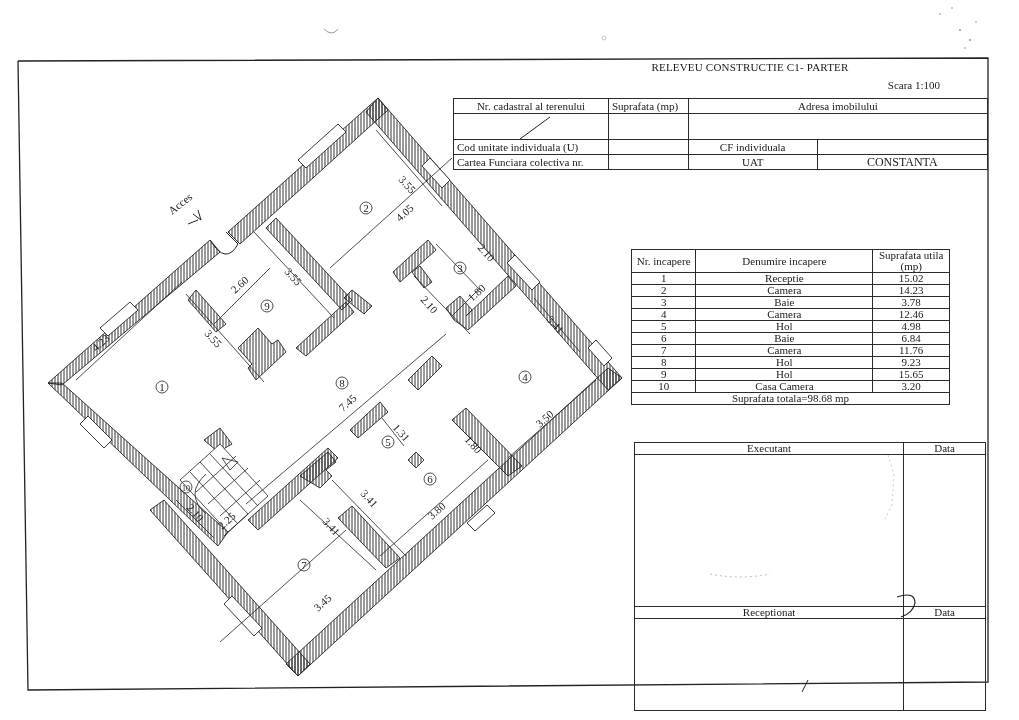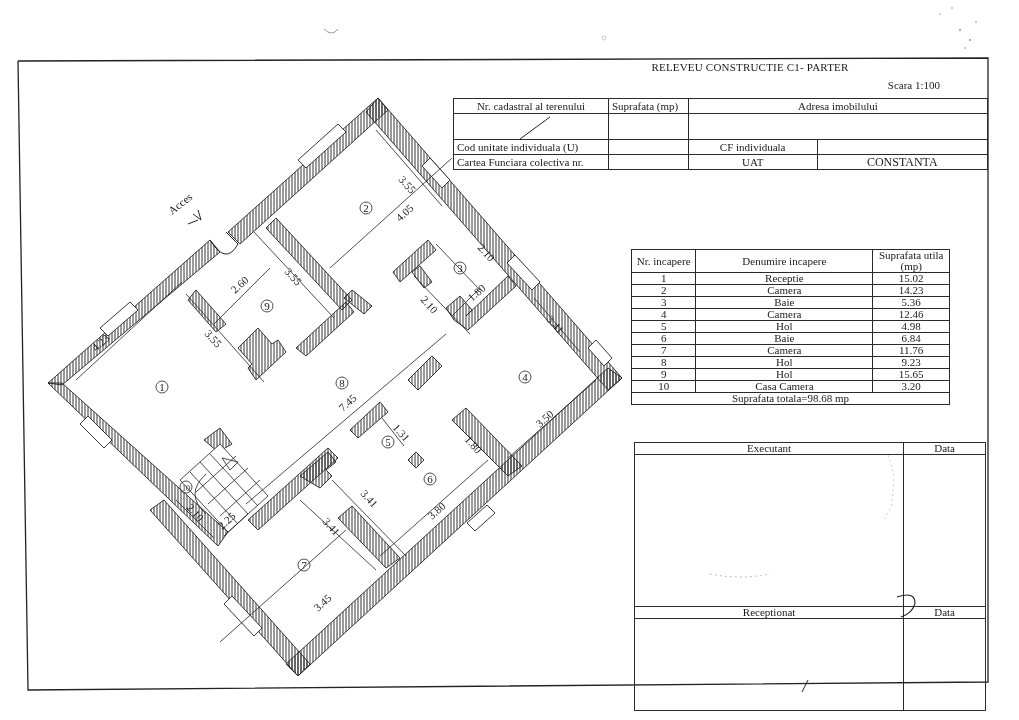--- a/index.html
+++ b/index.html
@@ -98,21 +98,21 @@
         <td>15.02</td>
       </tr>
   <tr>
         <td>2</td>
         <td>Camera</td>
         <td>14.23</td>
       </tr>
   <tr>
         <td>3</td>
         <td>Baie</td>
-        <td>5.36</td>
+        <td>3.78</td>
       </tr>
   <tr>
         <td>4</td>
         <td>Camera</td>
         <td>12.46</td>
       </tr>
   <tr>
         <td>5</td>
         <td>Hol</td>
         <td>4.98</td>

